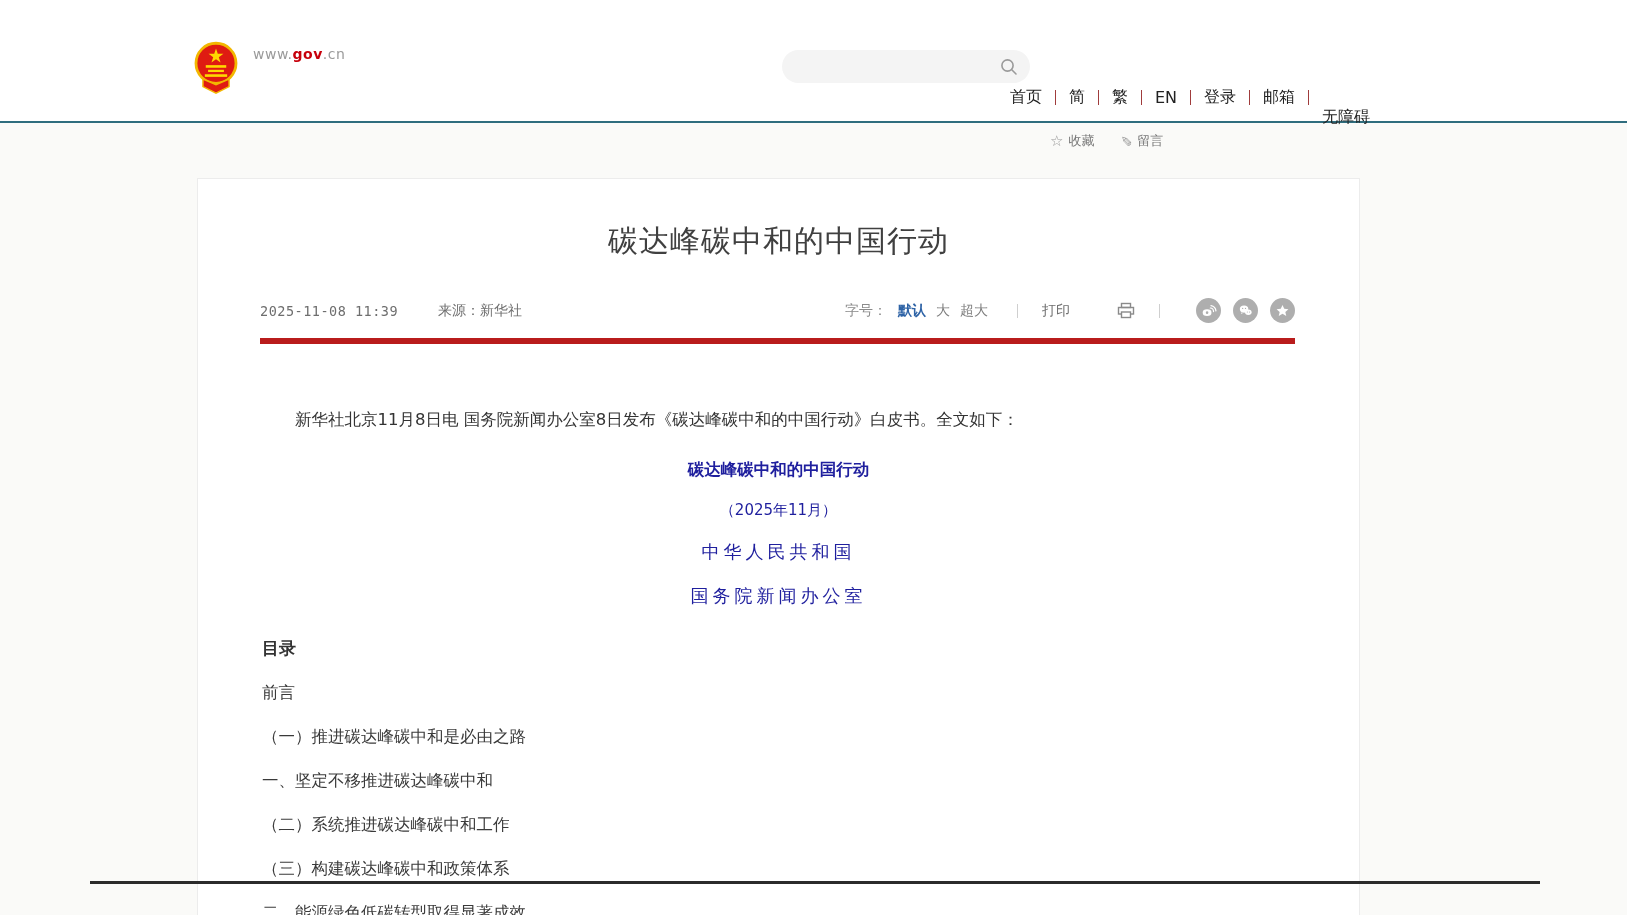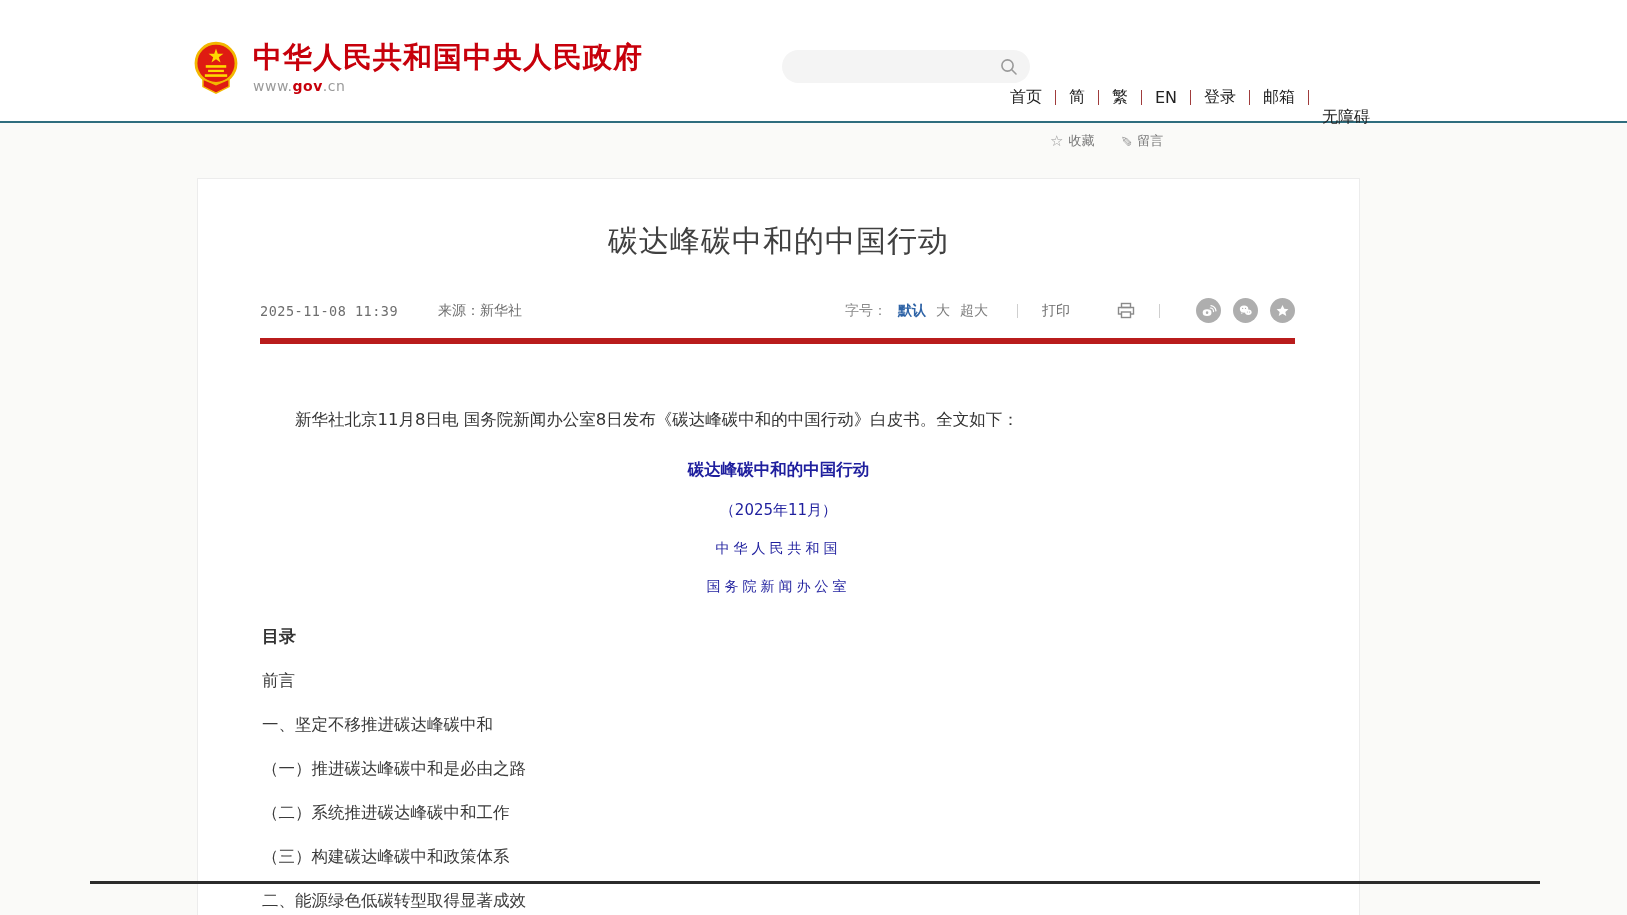--- a/index.html
+++ b/index.html
@@ -58,42 +58,41 @@
   .print-btn { display:flex; align-items:center; cursor:pointer; color:#6e6e6e;gap:39px; }
   .print-btn svg { margin-left:8px; }
   .share-group { display:flex; align-items:center; }
   .share-circle { width:25px; height:25px; border-radius:50%; background:#aeaeae; margin-left:12px;
                   display:flex; align-items:center; justify-content:center; cursor:pointer; }
 
   .article-body { padding:0 64px; color:#333; }
   .intro-para { margin-top:63px; font-size:16.5px; line-height:1.6; text-indent:2em; color:#333; }
   .doc-title { margin-top:26px; text-align:center; font-size:16.5px; font-weight:bold; color:#1f1f9e; }
   .doc-line  { margin-top:20px; text-align:center; font-size:15px; color:#1f1f9e; }
-  .doc-serif { font-family:Liberation Mono, monospace; letter-spacing:4px; font-size:14px; }
+  .doc-serif { font-family:Liberation Mono, monospace; letter-spacing:4px; font-size:18px; }
   .toc-heading { margin-top:29px; font-size:17px; font-weight:bold; color:#333; }
   .toc-item { margin-top:22px; font-size:16.5px; color:#3a3a3a; }
 
   .bottom-edge-line { position:absolute; left:90px; top:881px; width:1450px; height:3px; background:#2b2b2b; }
 </style>
 </head>
 <body>
 
 <div class="site-header">
 
   <div class="logo-block">
     <svg class="emblem" viewBox="0 0 48 58">
       <circle cx="24" cy="25" r="21.5" fill="#df1b12" stroke="#f3b700" stroke-width="3"></circle>
       <polygon points="24,9 25.9,14.8 32,14.8 27,18.4 28.9,24.2 24,20.6 19.1,24.2 21,18.4 16,14.8 22.1,14.8" fill="#ffd800"></polygon>
       <rect x="13" y="27" width="22" height="2.8" fill="#ffd800"></rect>
       <rect x="15.5" y="32" width="17" height="2.4" fill="#ffd800"></rect>
       <rect x="12" y="36.8" width="24" height="2.8" fill="#ffd800"></rect>
       <path d="M10 42 L24 48 L38 42 L38 50 L24 57 L10 50 Z" fill="#df1b12" stroke="#f3b700" stroke-width="1.6"></path>
     </svg>
     <div class="logo-text">
-      <div class="site-title">中华人民共和国中央人民政府</div>
       <div class="site-url"><span>www.</span><span class="gov">gov</span><span>.cn</span></div>
     </div>
   </div>
 
   <div class="search-wrap">
     <input class="search-input" type="text" style="">
     <div class="search-icon">
       <svg width="20" height="20" viewBox="0 0 20 20" fill="none">
         <circle cx="8.5" cy="8.5" r="5.6" stroke="#9a9a9a" stroke-width="1.6"></circle>
         <line x1="12.8" y1="12.8" x2="17" y2="17" stroke="#9a9a9a" stroke-width="1.6" stroke-linecap="round"></line>
@@ -188,22 +187,22 @@
   <div class="article-body">
     <p class="intro-para">新华社北京11月8日电 国务院新闻办公室8日发布《碳达峰碳中和的中国行动》白皮书。全文如下：</p>
 
     <div class="doc-title">碳达峰碳中和的中国行动</div>
     <div class="doc-line">（2025年11月）</div>
     <div class="doc-line doc-serif">中华人民共和国</div>
     <div class="doc-line doc-serif">国务院新闻办公室</div>
 
     <div class="toc-heading">目录</div>
     <div class="toc-item">前言</div>
+    <div class="toc-item">（一）推进碳达峰碳中和是必由之路</div>
     <div class="toc-item">一、坚定不移推进碳达峰碳中和</div>
-    <div class="toc-item">（一）推进碳达峰碳中和是必由之路</div>
     <div class="toc-item">（二）系统推进碳达峰碳中和工作</div>
     <div class="toc-item">（三）构建碳达峰碳中和政策体系</div>
     <div class="toc-item">二、能源绿色低碳转型取得显著成效</div>
 
   </div>
 </div>
 
 <div class="bottom-edge-line"></div>
 
 </body></html>

